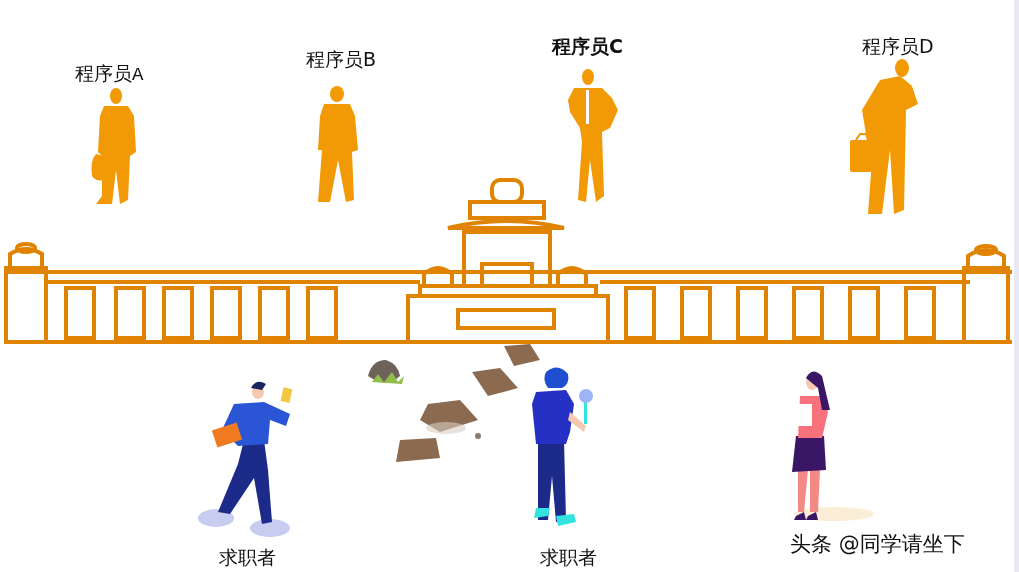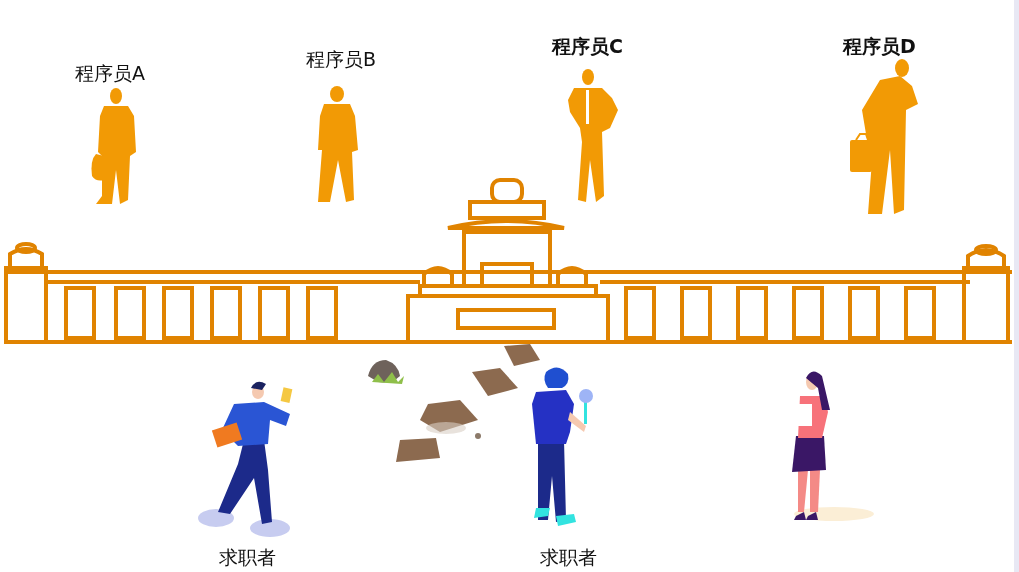--- a/index.html
+++ b/index.html
@@ -10,24 +10,24 @@
   .label { position: absolute; font-size: 19px; color: #111; white-space: nowrap; letter-spacing: 0px; }
   .watermark { position: absolute; font-size: 21px; color: #111; white-space: nowrap;
                text-shadow: 1px 1px 0 #fff, -1px -1px 0 #fff, 1px -1px 0 #fff, -1px 1px 0 #fff; }
   svg { position: absolute; left: 0; top: 0; }
 </style>
 </head>
 <body>
 
 <div class="canvas">
 
-  <div class="label" style="left:75px;top:61px;">程序员A</div>
+  <div class="label" style="left:75px;top:61px;font-family:Liberation Mono, monospace;">程序员A</div>
   <div class="label" style="left:306px;top:47px;">程序员B</div>
   <div class="label" style="left:552px;top:34px;font-weight:bold;">程序员C</div>
-  <div class="label" style="left:843px;top:34px;font-weight:bold;">程序员D</div>
+  <div class="label" style="left:862px;top:34px;">程序员D</div>
 
   <svg width="1019" height="572" viewBox="0 0 1019 572">
 
     <g fill="#f29a05">
       <ellipse cx="116" cy="96" rx="6" ry="8"></ellipse>
       <path d="M104 106 L128 106 L134 116 L136 152 L130 156 L128 200 L120 204 L116 170 L112 204 L96 204 L102 196 L102 156 L98 152 L100 116 Z"></path>
       <path d="M96 154 Q90 160 92 176 Q96 182 104 180 L104 156 Z"></path>
     </g>
 
     <g fill="#f29a05">
@@ -137,15 +137,16 @@
       <ellipse cx="812" cy="382" rx="6" ry="8" fill="#f5c9b0"></ellipse>
       <path d="M806 378 Q812 366 822 376 L830 410 L822 410 L818 388 Z" fill="#3a1766"></path>
       <path d="M796 516 L804 512 L806 520 L794 520 Z" fill="#3a1766"></path>
       <path d="M808 516 L816 512 L818 520 L806 520 Z" fill="#3a1766"></path>
     </g>
   </svg>
 
   <div class="label" style="left:219px;top:545px;">求职者</div>
   <div class="label" style="left:540px;top:545px;">求职者</div>
 
+  <div class="watermark" style="left:790px;top:530px;">头条 @同学请坐下</div>
 
   <div class="right-strip"></div>
 </div>
 
 </body></html>

